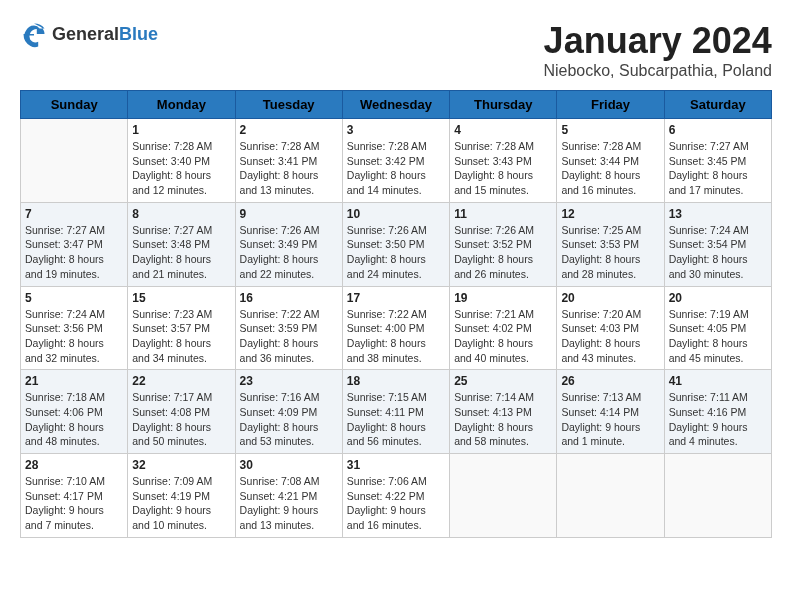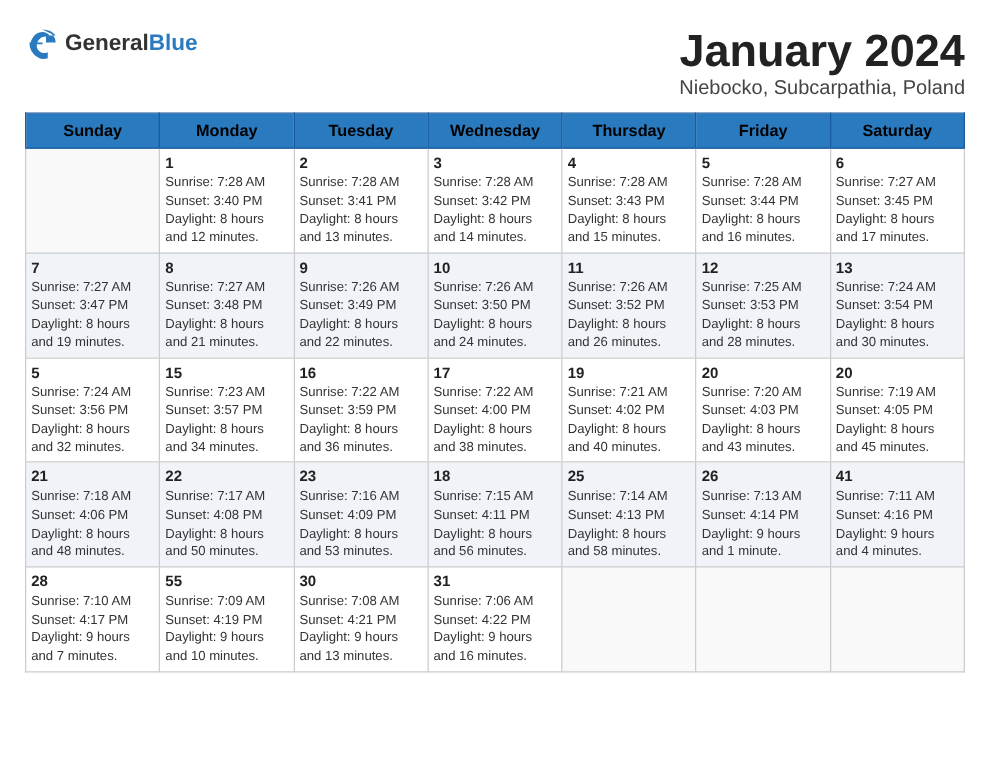--- a/index.html
+++ b/index.html
@@ -237,21 +237,21 @@
           <div class="day-number">41</div>
           <div class="day-info">Sunrise: 7:11 AM<br>Sunset: 4:16 PM<br>Daylight: 9 hours<br>and 4 minutes.</div>
         </td>
       </tr>
       <tr class="row-white">
         <td>
           <div class="day-number">28</div>
           <div class="day-info">Sunrise: 7:10 AM<br>Sunset: 4:17 PM<br>Daylight: 9 hours<br>and 7 minutes.</div>
         </td>
         <td>
-          <div class="day-number">55</div>
+          <div class="day-number">32</div>
           <div class="day-info">Sunrise: 7:09 AM<br>Sunset: 4:19 PM<br>Daylight: 9 hours<br>and 10 minutes.</div>
         </td>
         <td>
           <div class="day-number">30</div>
           <div class="day-info">Sunrise: 7:08 AM<br>Sunset: 4:21 PM<br>Daylight: 9 hours<br>and 13 minutes.</div>
         </td>
         <td>
           <div class="day-number">31</div>
           <div class="day-info">Sunrise: 7:06 AM<br>Sunset: 4:22 PM<br>Daylight: 9 hours<br>and 16 minutes.</div>
         </td>

